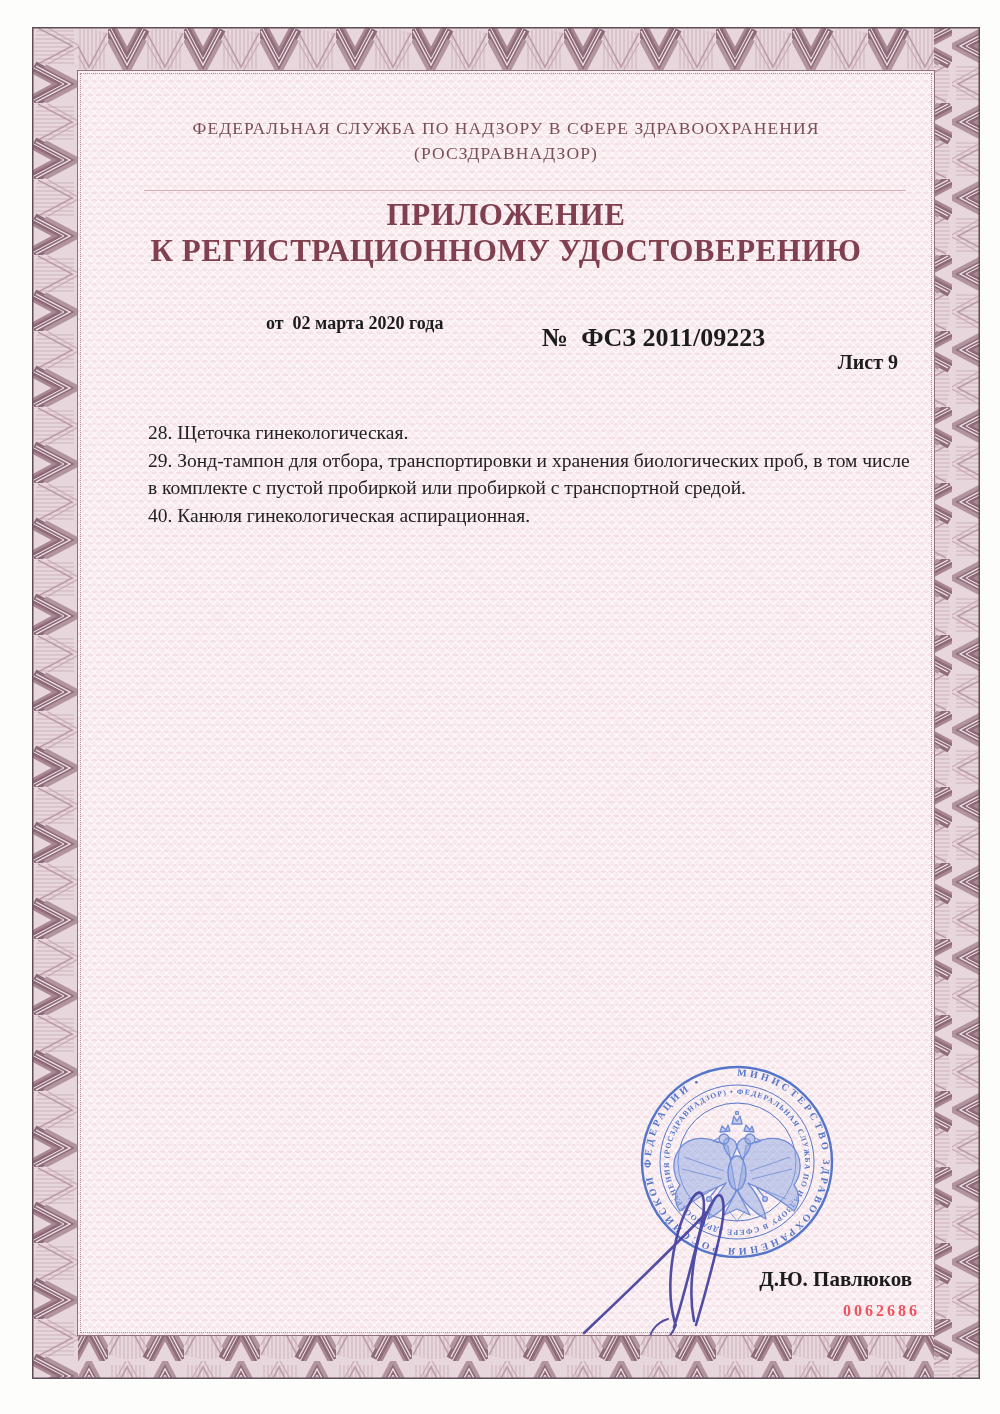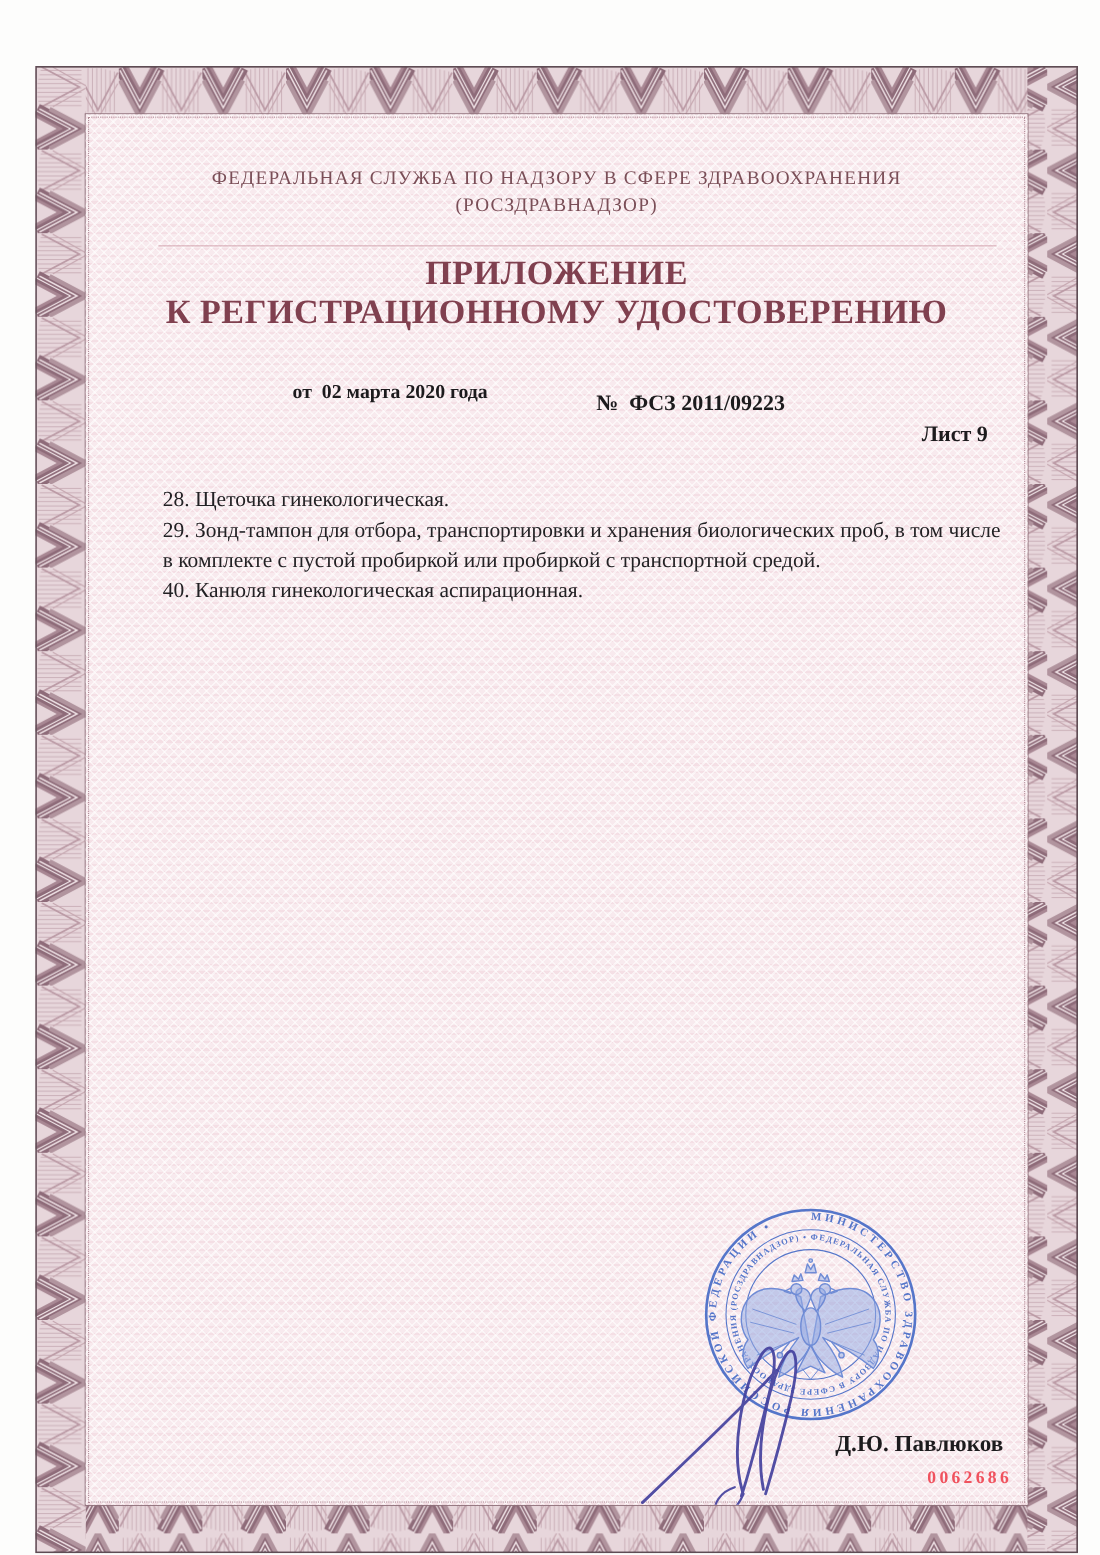--- a/index.html
+++ b/index.html
@@ -1,20 +1,20 @@
 <!DOCTYPE html>
 <html><head>
 <meta charset="utf-8">
 <style>
   html,body { margin:0; padding:0; background:#ffffff; }
   .page {
     position:relative; width:1000px; height:1414px; background:#fdfdfc;
     font-family:"Liberation Serif", serif; overflow:hidden;
   }
-  .cert { position:absolute; left:32px; top:27px; width:948px; height:1136px;margin-top:33px; }
+  .cert { position:absolute; left:32px; top:27px; width:948px; height:1136px; }
   .border-svg { position:absolute; left:0; top:0; }
   .content {
     position:absolute; left:46px; top:44px; width:856px; height:1264px;
     background-color:#f8eaee;
     background-image:
       repeating-linear-gradient(45deg,  rgba(255,255,255,.55) 0 1.4px, rgba(255,255,255,0) 1.4px 6px),
       repeating-linear-gradient(-45deg, rgba(255,255,255,.55) 0 1.4px, rgba(255,255,255,0) 1.4px 6px),
       repeating-linear-gradient(0deg,   rgba(240,210,218,.45) 0 2px,   rgba(240,210,218,0) 2px 7px);
   }
   .inner-dash { position:absolute; inset:2px; border:1px dotted #b18d98; pointer-events:none; }
@@ -25,24 +25,24 @@
   .hdr1 { top:47px;  font-size:17.5px; letter-spacing:1.1px; color:#7a4e57; white-space:nowrap; }
   .hdr2 { top:72px;  font-size:17.5px; letter-spacing:1.1px; color:#7a4e57; }
   .divider { top:119px; left:66px; width:762px; height:0; border-top:1px solid #cf9aa6; opacity:.8; }
 
   .ttl { font-weight:bold; color:#80404f; letter-spacing:.5px; }
   .ttl1 { top:126px; font-size:31px; }
   .ttl2 { top:162px; font-size:31px; }
   .ttl3 { top:197px; font-size:31px; }
 
   .dateline { left:188px; top:242px; font-size:18px; font-weight:bold; color:#1c1b1d; white-space:pre; }
-  .numline  { left:464px; top:252px; font-size:20px; font-weight:bold; color:#1c1b1d; white-space:pre; }
+  .numline  { left:464px; top:252px; font-size:26px; font-weight:bold; color:#1c1b1d; white-space:pre; }
   .sheet    { right:36px; top:280px; font-size:20px; font-weight:bold; color:#1c1b1d; }
 
-  .bodytext { left:70px; top:337px; width:766px; font-size:19.5px; line-height:27.5px; color:#222124; }
+  .bodytext { left:70px; top:348px; width:766px; font-size:19.5px; line-height:27.5px; color:#222124; }
   .bodytext p { margin:0; }
 
   .sigtitle { left:70px; top:1180px; width:480px; font-size:20px; font-weight:bold; line-height:30px; color:#1c1b1d; }
   .signame  { right:22px; top:1196px; font-size:21px; font-weight:bold; color:#1c1b1d; }
   .serial   { right:14px; top:1231px; font-size:16px; font-weight:bold; letter-spacing:3px; color:#f0525e; }
 
   .sealwrap { position:absolute; left:0; top:0; pointer-events:none; }
 </style>
 </head>
 <body>

